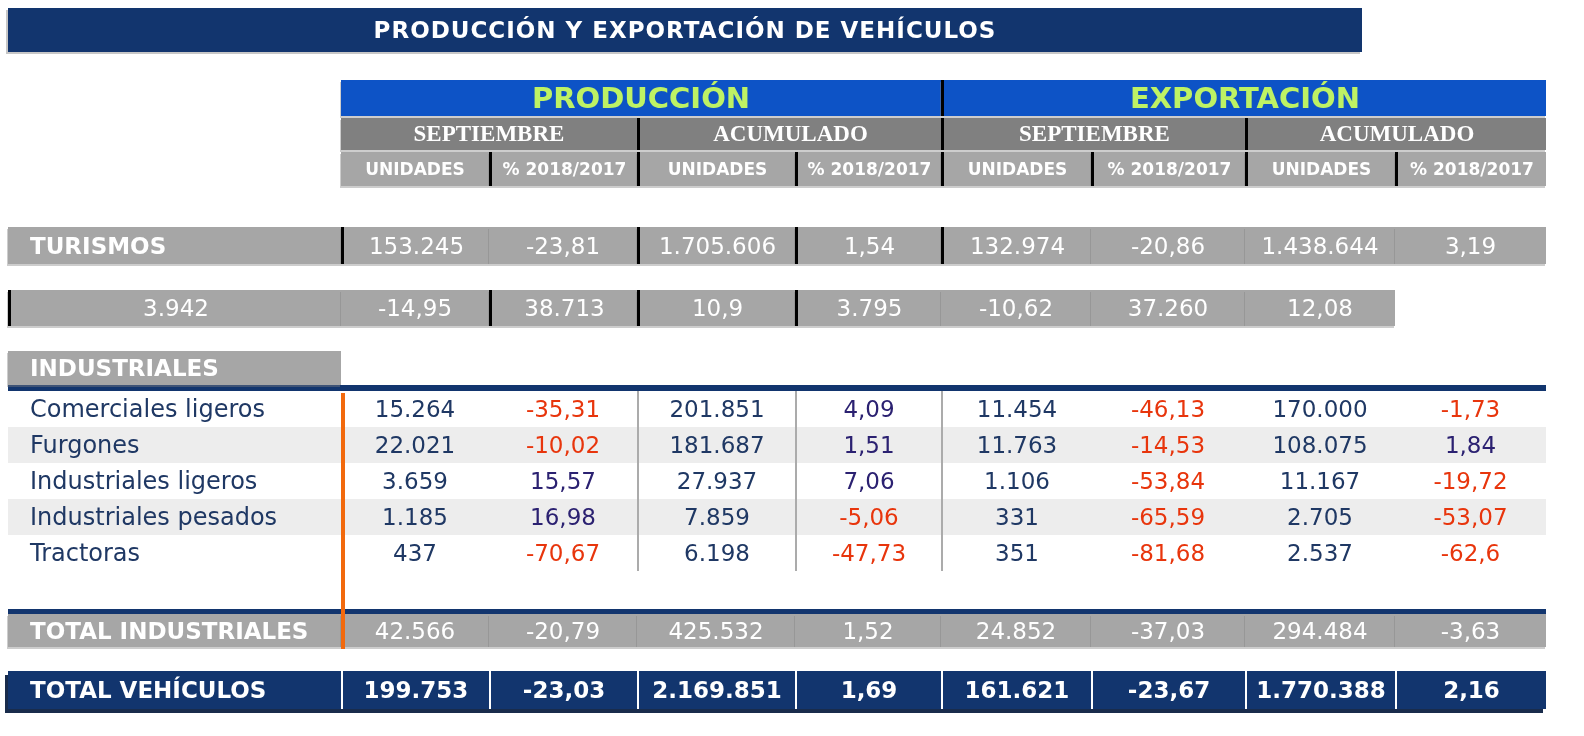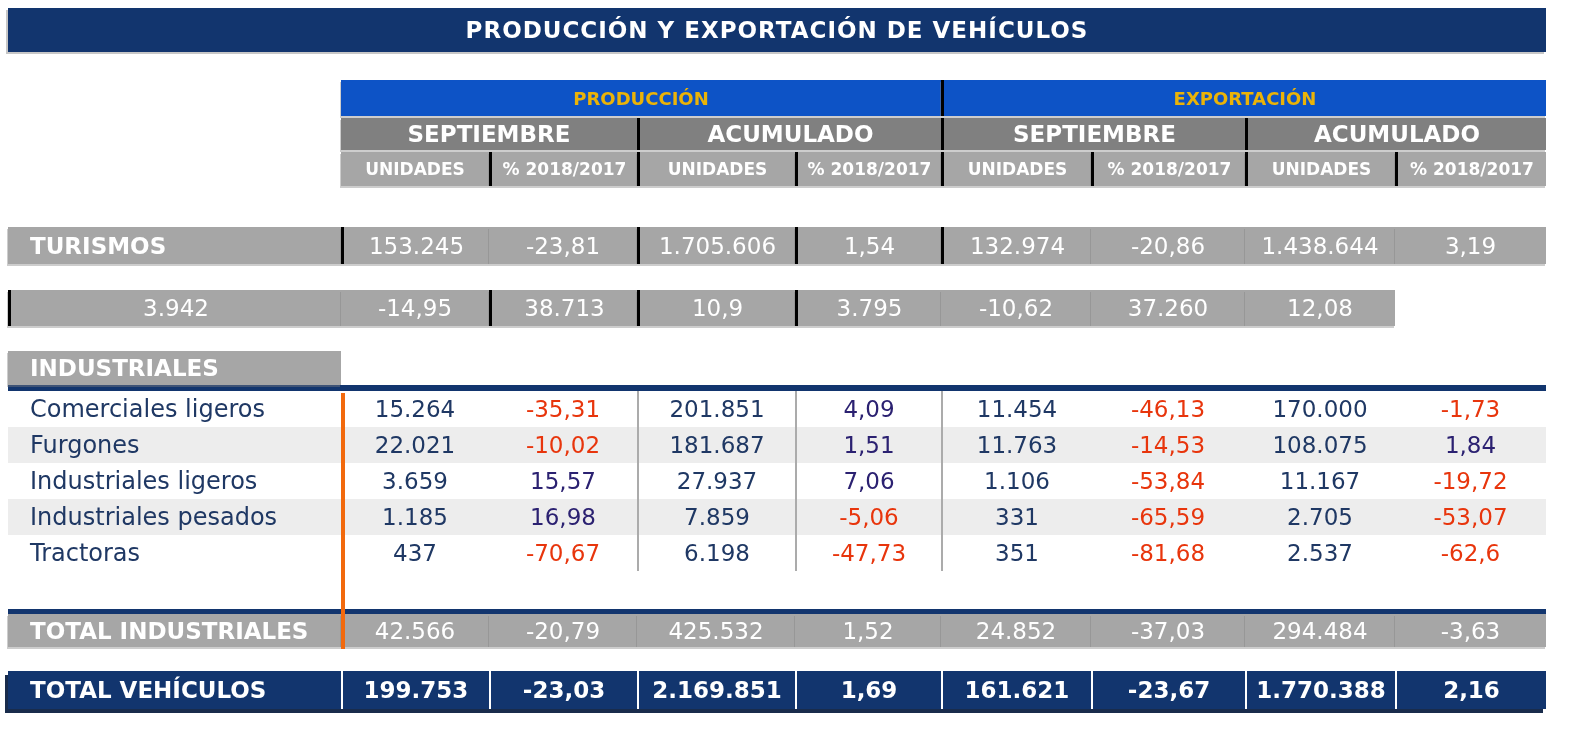--- a/index.html
+++ b/index.html
@@ -10,31 +10,31 @@
     overflow:hidden;
   }
   .sheet { position:relative; padding:8px 0 0 8px; width:1584px; }
 
   .row { display:grid; grid-template-columns:333px 148px 148px 158px 146px 150px 154px 150px 151px; width:1538px; }
   .cell { display:flex; align-items:center; justify-content:center; font-size:23px; white-space:nowrap; }
   .lab { justify-content:flex-start; padding-left:22px; }
 
   
   .titlebar {
-    width:1538px; height:44px; background:var(--navy);
+    width:1354px; height:44px; background:var(--navy);
     color:#fff; font-weight:bold; font-size:23px; letter-spacing:1px;
     display:flex; align-items:center; justify-content:center;
     margin-bottom:28px; box-shadow:-2px 2px 0 rgba(130,130,130,.45);
   }
 
   
   .hr1 { height:36px; margin-bottom:2px; }
-  .hr2 { height:32px; margin-bottom:2px; }
+  .hr2 { height:32px; margin-bottom:2px;font-family:Liberation Serif, serif; }
   .hr3 { height:34px; margin-bottom:41px; }
-  .blue  { background:var(--blue); color:#eab308; font-weight:bold; font-size:18px; box-shadow:-1px 2px 0 rgba(130,130,130,.4); }
+  .blue  { background:var(--blue); color:#bef264; font-weight:bold; font-size:29px; box-shadow:-1px 2px 0 rgba(130,130,130,.4); }
   .gmid  { background:var(--gray_mid); color:#fff; font-weight:bold; font-size:23px; box-shadow:-1px 2px 0 rgba(130,130,130,.4); }
   .glite { background:var(--gray_band); color:#fff; font-weight:bold; font-size:17px; box-shadow:-1px 2px 0 rgba(130,130,130,.4); }
   .s4 { grid-column:span 4; }
   .s2 { grid-column:span 2; }
   .s8 { grid-column:span 8; }
 
   
   .sw  { border-left:3px solid #000000; }
   .sg  { border-left:2px solid #ABABAB; }
   .swt { border-left:2px solid #fff; }

